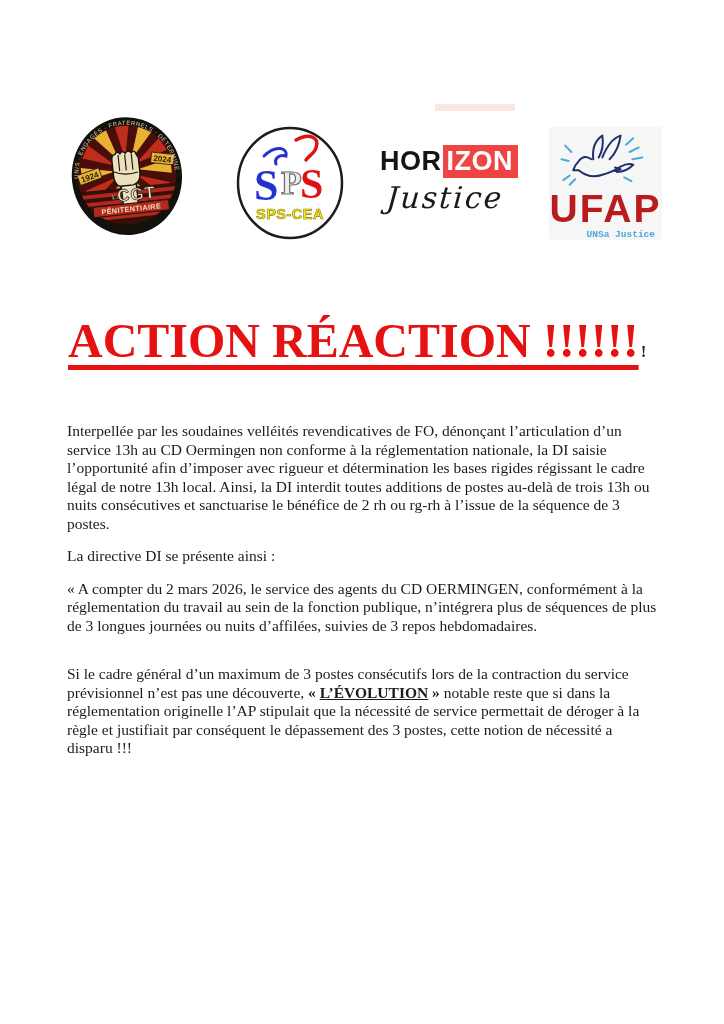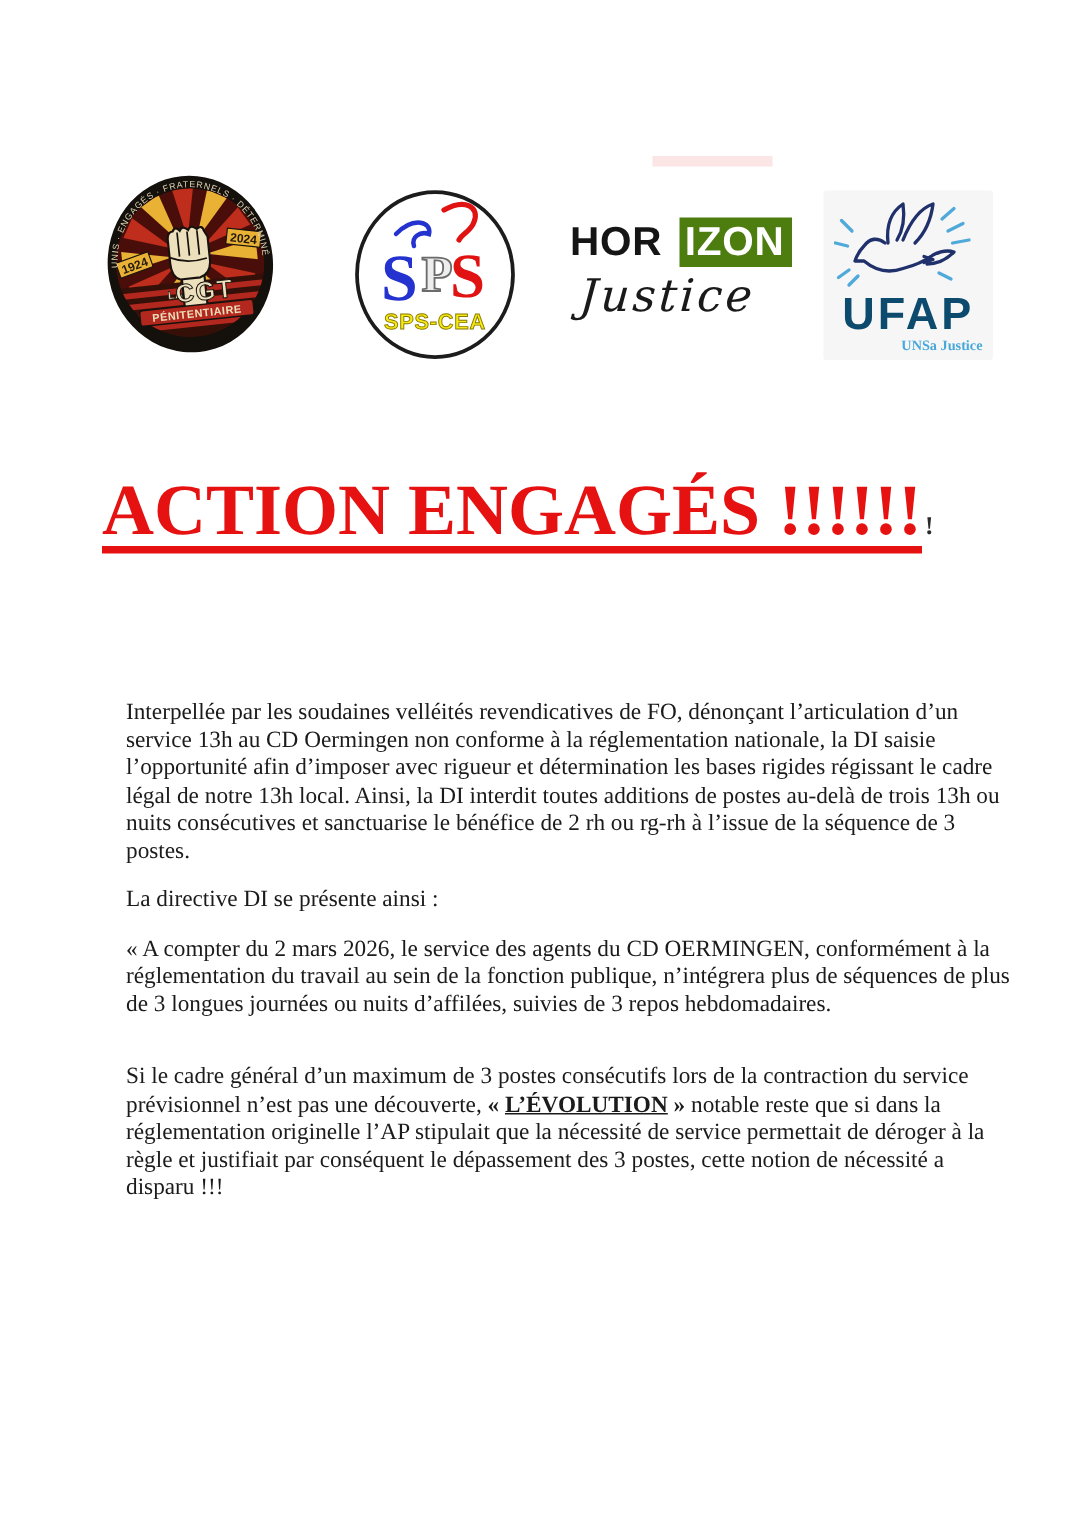--- a/index.html
+++ b/index.html
@@ -12,37 +12,37 @@
   .sps{left:236px;top:126px;width:108px;height:114px;}
   .horizon{left:380px;top:147px;width:130px;text-align:left;}
   .ufap{left:549px;top:127px;width:113px;height:113px;background:#f6f6f7;border-radius:2px;
         display:flex;flex-direction:column;align-items:center;}
   .pink-artifact{position:absolute;left:435px;top:104px;width:80px;height:7px;
         background:rgba(242,160,160,0.28);}
 
   .h-line{font-family:"Liberation Sans", sans-serif;font-weight:800;font-size:27px;line-height:1.1;
         letter-spacing:0.5px;white-space:nowrap;}
   .h-black{color:#151515;}
-  .h-red{background:#4d7c0f;color:#ffffff;padding:1px 5px 2px 4px;margin-left:11px;}
+  .h-red{background:#ef4444;color:#ffffff;padding:1px 5px 2px 4px;margin-left:1px;}
   .h-justice{font-family:"DejaVu Serif", serif;font-style:italic;font-size:30px;color:#1a1a1a;
         margin-top:3px;letter-spacing:2px;text-align:center;transform:skewX(-4deg);}
 
-  .ufap-name{font-family:"Liberation Sans", sans-serif;font-weight:bold;font-size:30px;
-        color:#0c4a6e;letter-spacing:2px;line-height:1;margin-top:-3px;}
-  .ufap-sub{font-family:Liberation Serif, serif;font-weight:bold;font-size:9.5px;
+  .ufap-name{font-family:"Liberation Sans", sans-serif;font-weight:bold;font-size:39px;
+        color:#b91c1c;letter-spacing:2px;line-height:1;margin-top:-3px;}
+  .ufap-sub{font-family:Liberation Mono, monospace;font-weight:bold;font-size:9.5px;
         color:#49a8da;align-self:flex-end;margin-right:7px;margin-top:1px;}
 
   
   .title{position:absolute;left:68px;top:313px;width:620px;white-space:nowrap;}
   .title-main{color:#e61212;font-weight:bold;font-size:48px;font-family:"Liberation Serif", serif;
         text-decoration:underline;text-decoration-thickness:5px;text-underline-offset:8px;}
   .title-tail{color:#2a2a2a;font-weight:bold;font-size:17px;margin-left:2px;}
 
   
-  .doc-body{position:absolute;left:84px;top:422px;width:594px;font-size:15.5px;line-height:18.5px;margin-top:44px;}
+  .doc-body{position:absolute;left:67px;top:422px;width:594px;font-size:15.5px;line-height:18.5px;}
   .doc-body p{margin:0 0 14px 0;}
   .para-note{text-decoration:underline;}
   .para-conclusion{margin-top:30px !important;}
   .b{font-weight:bold;}
   .u{text-decoration:underline;}
 </style>
 </head>
 <body>
 
 <div class="page">
@@ -135,21 +135,21 @@
         <path d="M10,48 L3,53"></path>
         <path d="M16,52 L10,58"></path>
         <path d="M70,50 L78,54"></path>
       </g>
     </svg>
     <div class="ufap-name">UFAP</div>
     <div class="ufap-sub">UNSa Justice</div>
   </div>
 
   <div class="title">
-    <span class="title-main">ACTION ENGAGÉS !!!!!!</span><span class="title-tail">!</span>
+    <span class="title-main">ACTION RÉACTION !!!!!!</span><span class="title-tail">!</span>
   </div>
 
   <div class="doc-body">
     <p>Interpellée par les soudaines velléités revendicatives de FO, dénonçant l’articulation d’un service 13h au CD Oermingen non conforme à la réglementation nationale, la DI saisie l’opportunité afin d’imposer avec rigueur et détermination les bases rigides régissant le cadre légal de notre 13h local. Ainsi, la DI interdit toutes additions de postes au-delà de trois 13h ou nuits consécutives et sanctuarise le bénéfice de 2 rh ou rg-rh à l’issue de la séquence de 3 postes.</p>
     <p>La directive DI se présente ainsi :</p>
     <p>« A compter du 2 mars 2026, le service des agents du CD OERMINGEN, conformément à la réglementation du travail au sein de la fonction publique, n’intégrera plus de séquences de plus de 3 longues journées ou nuits d’affilées, suivies de 3 repos hebdomadaires.</p>
     <p class="para-conclusion"><span>Si le cadre général d’un maximum de 3 postes consécutifs lors de la contraction du service prévisionnel n’est pas une découverte, </span><span class="b">« </span><span class="b u">L’ÉVOLUTION</span><span class="b"> »</span><span> notable reste que si dans la réglementation originelle l’AP stipulait que la nécessité de service permettait de déroger à la règle et justifiait par conséquent le dépassement des 3 postes, cette notion de nécessité a disparu !!!</span></p>
   </div>
 
 </div>

